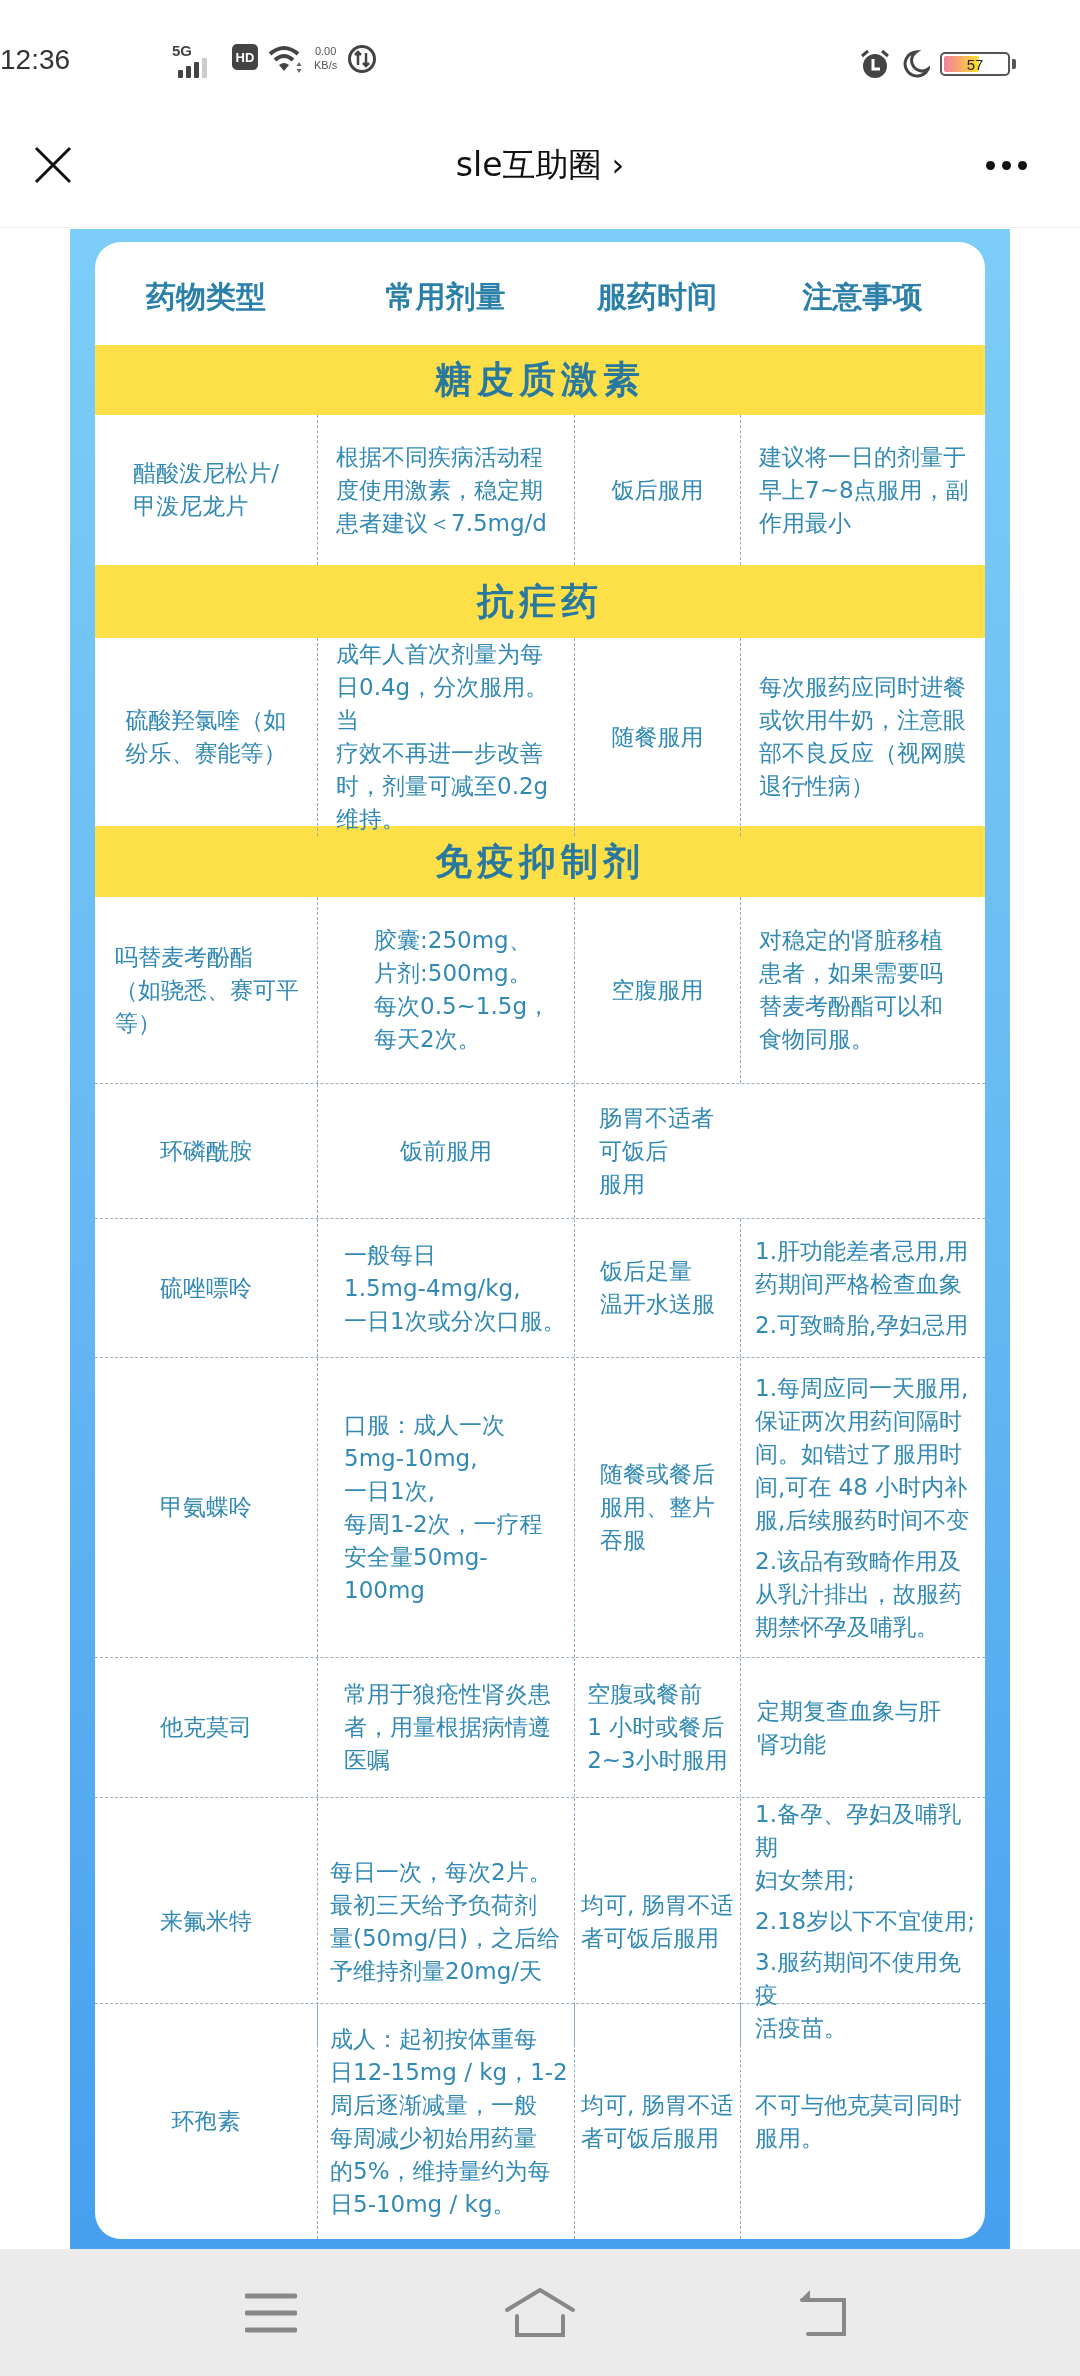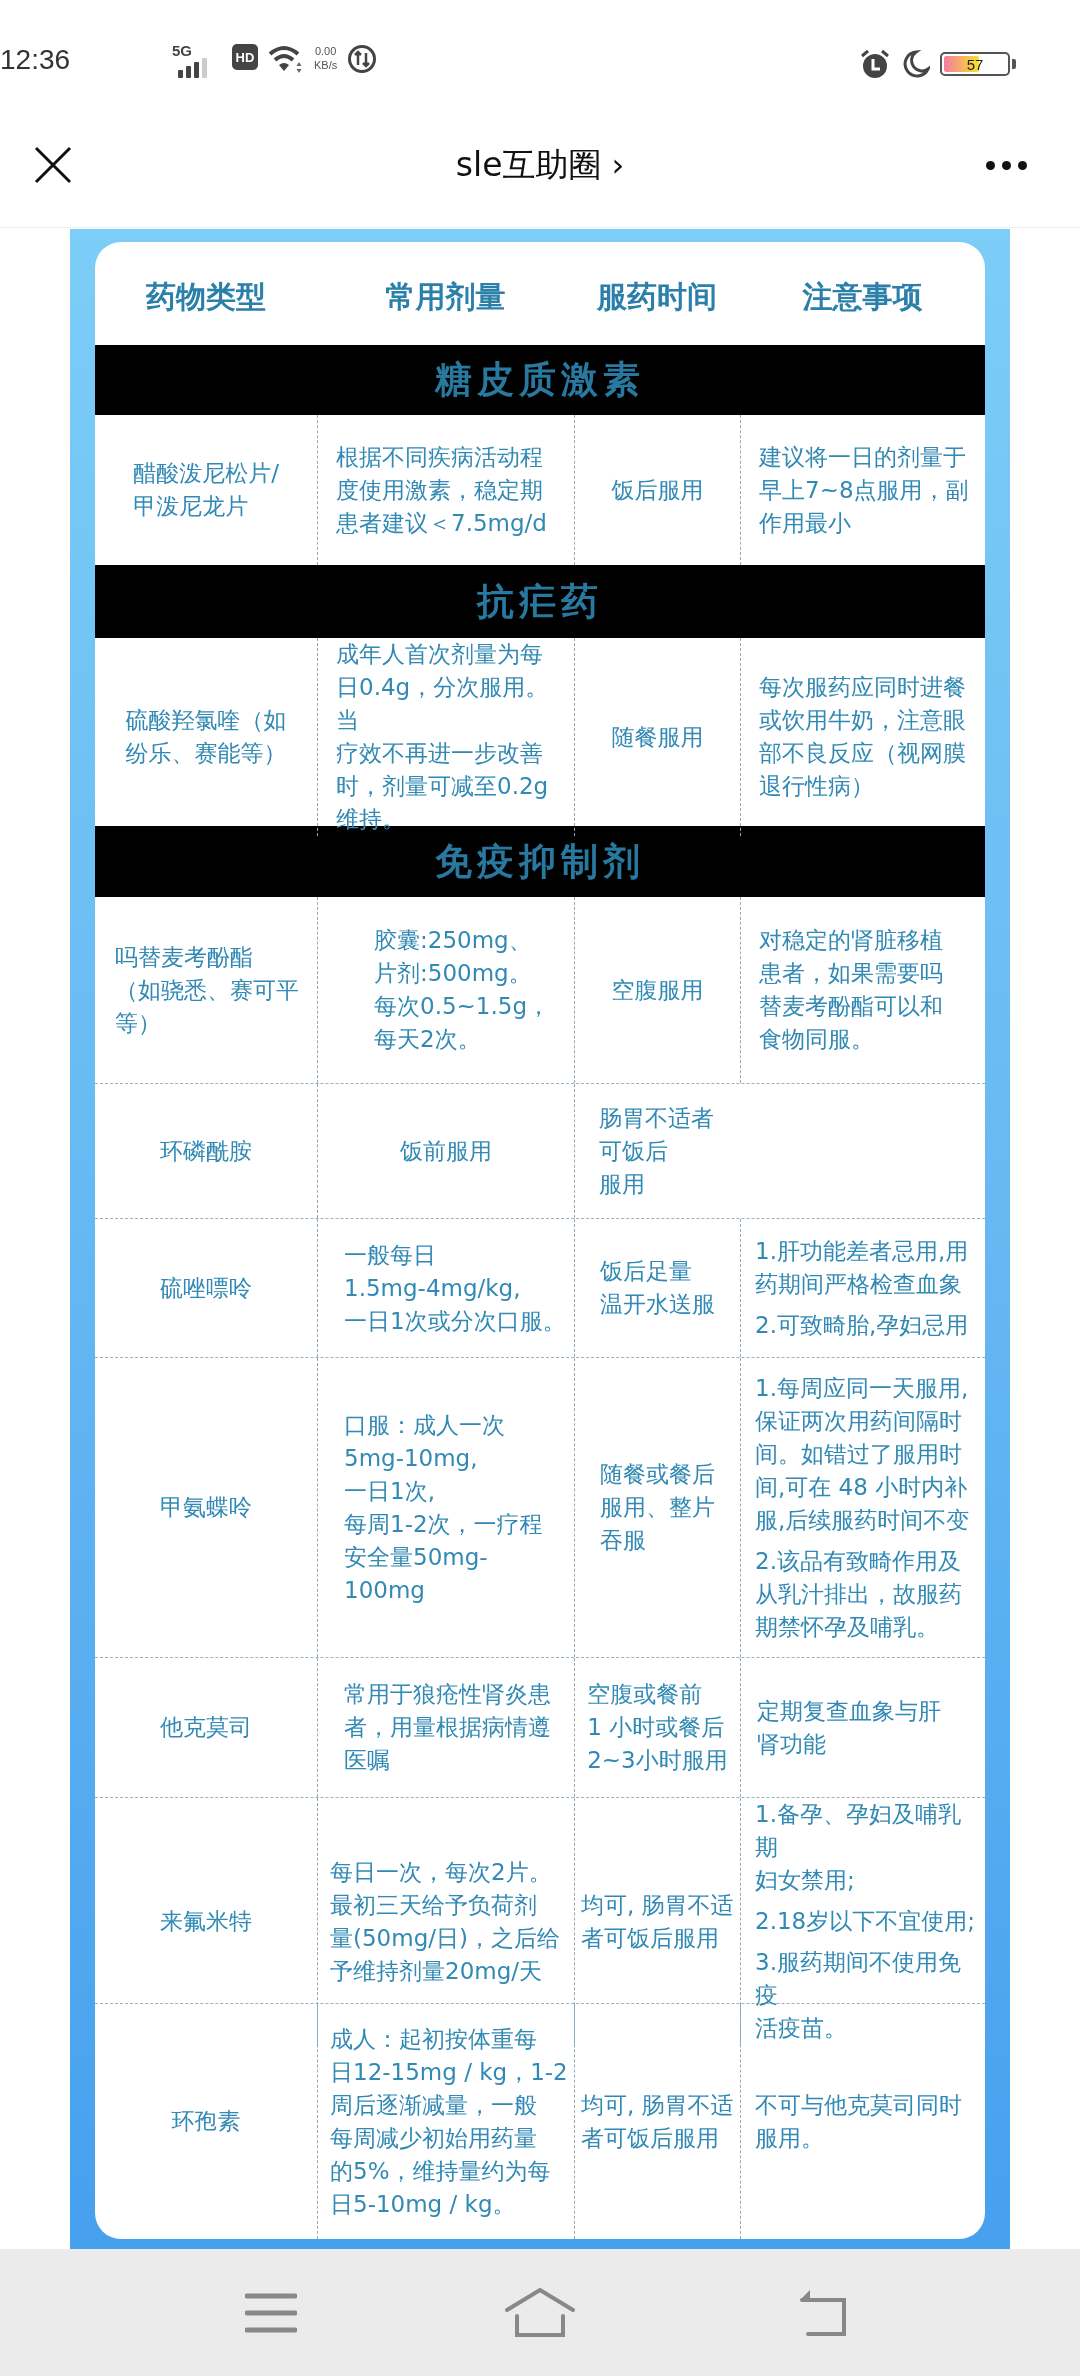--- a/index.html
+++ b/index.html
@@ -31,21 +31,21 @@
   .more-btn { position: absolute; right: 44px; top: 32px; width: 60px; height: 46px; display: flex; align-items: center; justify-content: center; gap: 7px; cursor: pointer; }
   .more-btn span { width: 9px; height: 9px; border-radius: 50%; background: #111; display: block; }
 
   
   .frame { position: absolute; left: 70px; top: 229px; width: 940px; height: 2020px; background: linear-gradient(180deg, #7ccdf7 0%, #63b6f2 55%, #46a0ee 100%); }
   .card { position: absolute; left: 25px; top: 13px; width: 890px; height: 1997px; background: #ffffff; border-radius: 26px; overflow: hidden; }
 
   .row { display: grid; grid-template-columns: 222px 257px 166px 245px; width: 890px; }
   .head-row { height: 103px; }
   .head-cell { display: flex; align-items: center; justify-content: center; font-size: 30px; font-weight: bold; color: #2b80aa; padding-top: 8px; }
-  .section-band { width: 890px; display: flex; align-items: center; justify-content: center; background: #000000; font-size: 37px; font-weight: bold; letter-spacing: 5px; color: #2878a0; }
+  .section-band { width: 890px; display: flex; align-items: center; justify-content: center; background: #fde047; font-size: 37px; font-weight: bold; letter-spacing: 5px; color: #2878a0; }
   .cell { display: flex; align-items: center; font-size: 23px; line-height: 33px; color: #3189b4; white-space: pre-line; }
   .cell + .cell { border-left: 1px dashed #8fabbd; }
   .data-row + .data-row { border-top: 1px dashed #9fb0bc; }
   .c-drug { justify-content: center; padding: 0 10px; }
   .c-dose { justify-content: flex-start; padding-left: 18px; padding-right: 6px; }
   .c-time { justify-content: center; padding: 0 6px; }
   .c-notes { justify-content: flex-start; padding-left: 18px; padding-right: 8px; }
   .inner { text-align: left; }
   .notes-inner { display: flex; flex-direction: column; gap: 8px; }
 

